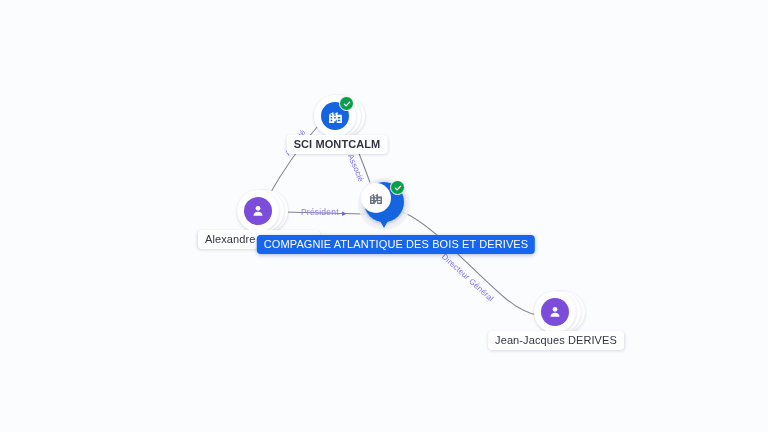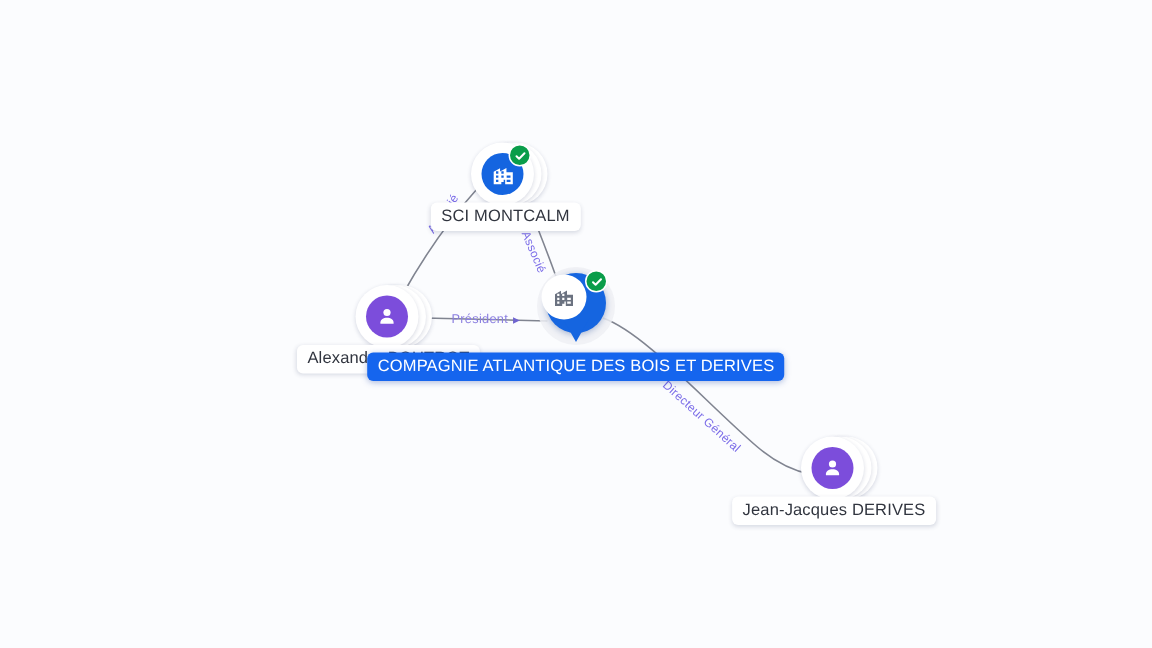--- a/index.html
+++ b/index.html
@@ -219,21 +219,21 @@
             <path d="M3 21V9.2l6-3.4V9l6-3.4v4.1h6V21h-7.2v-4.4H10.2V21H3zm2.2-2.2h2.2v-2.2H5.2v2.2zm0-3.9h2.2v-2.2H5.2v2.2zm0-3.9h2.2V8.8H5.2V11zm5 7.8h2.2v-2.2h-2.2v2.2zm0-3.9h2.2v-2.2h-2.2v2.2zm0-3.9h2.2V8.8h-2.2V11zm5 7.8h3.6v-2.2h-3.6v2.2zm0-3.9h3.6v-2.2h-3.6v2.2z"></path>
           </svg>
         </div>
         <div class="verified" style="left:25px; top:1px;">
           <svg width="8" height="8" viewBox="0 0 12 12">
             <path d="M2 6.2 L4.6 8.8 L10 3.2" fill="none" stroke="#ffffff" stroke-width="2" stroke-linecap="round" stroke-linejoin="round"></path>
           </svg>
         </div>
       </div>
     </div>
-    <div class="node-label plain" style="left:0px; top:17px;">SCI MONTCALM</div>
+    <div class="node-label plain" style="left:0px; top:17px;font-weight:bold;">SCI MONTCALM</div>
   </div>
 
   <div class="node" style="left:260px; top:213px;">
     <div class="node-visual" style="left:0px; top:0px;">
       <div class="stack">
         <div class="card c3"></div>
         <div class="card c2"></div>
         <div class="card c1"></div>
         <div class="badge-circle person">
           <svg width="16" height="16" viewBox="0 0 24 24" fill="#ffffff">
@@ -256,21 +256,21 @@
             <path d="M3 21V9.2l6-3.4V9l6-3.4v4.1h6V21h-7.2v-4.4H10.2V21H3zm2.2-2.2h2.2v-2.2H5.2v2.2zm0-3.9h2.2v-2.2H5.2v2.2zm0-3.9h2.2V8.8H5.2V11zm5 7.8h2.2v-2.2h-2.2v2.2zm0-3.9h2.2v-2.2h-2.2v2.2zm0-3.9h2.2V8.8h-2.2V11zm5 7.8h3.6v-2.2h-3.6v2.2zm0-3.9h3.6v-2.2h-3.6v2.2z"></path>
           </svg>
         </div>
         <div class="verified" style="left:34px; top:2px;">
           <svg width="8" height="8" viewBox="0 0 12 12">
             <path d="M2 6.2 L4.6 8.8 L10 3.2" fill="none" stroke="#ffffff" stroke-width="2" stroke-linecap="round" stroke-linejoin="round"></path>
           </svg>
         </div>
       </div>
     </div>
-    <div class="node-label selected" style="left:0px; top:23px;">COMPAGNIE ATLANTIQUE DES BOIS ET DERIVES</div>
+    <div class="node-label selected" style="left:12px; top:23px;">COMPAGNIE ATLANTIQUE DES BOIS ET DERIVES</div>
   </div>
 
   <div class="node" style="left:557px; top:314px;">
     <div class="node-visual" style="left:0px; top:0px;">
       <div class="stack">
         <div class="card c3"></div>
         <div class="card c2"></div>
         <div class="card c1"></div>
         <div class="badge-circle person">
           <svg width="16" height="16" viewBox="0 0 24 24" fill="#ffffff">

